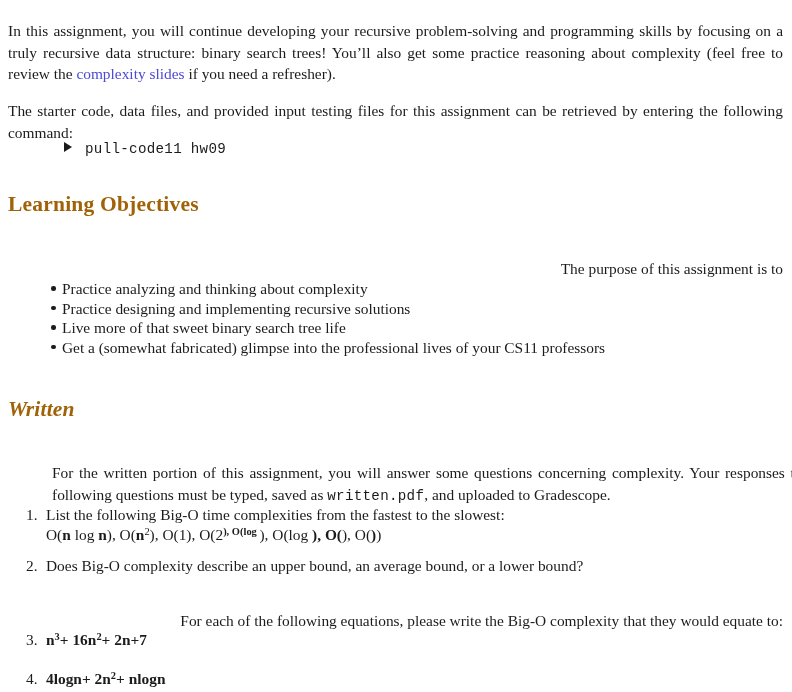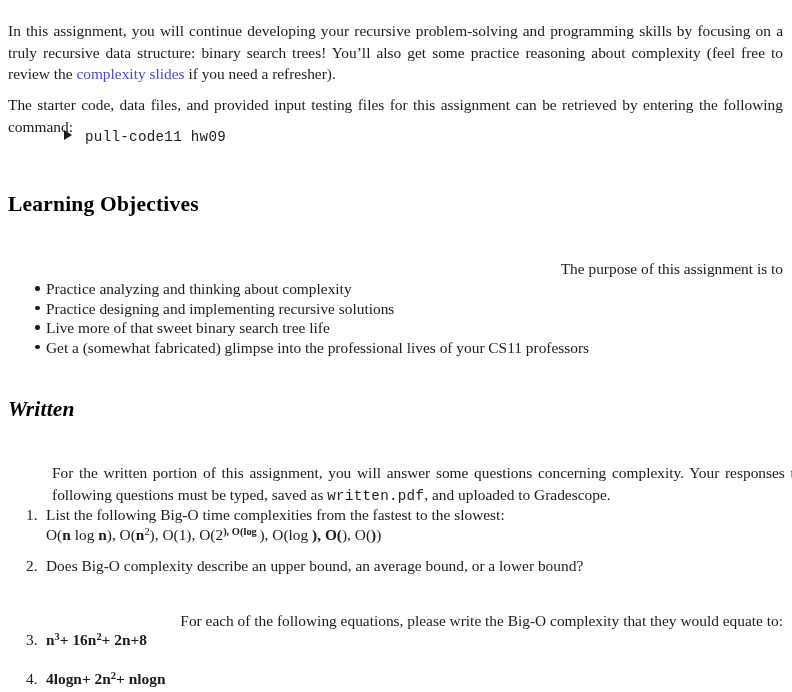--- a/index.html
+++ b/index.html
@@ -28,50 +28,50 @@
     width: 775px;
     font-size: 15.4px;
     line-height: 21.5px;
     text-align: justify;
     text-justify: inter-word;
     hyphens: none;
   }
   .body-text.nojust { text-align: right; }
 
   .para-intro  { top: 5px; }
-  .para-starter{ top: 79px; }
+  .para-starter{ top: 85px; }
   .para-purpose{ top: 243px; }
   .para-written{ top: 447px; margin-left: 44px; }
   .para-foreach{ top: 595px; }
 
   a.link {
     color: #4a4ad6;
     text-decoration: none;
   }
 
   h2.heading {
     position: absolute;
     left: 8px;
     margin: 0;
     padding: 0;
     font-family: "Liberation Serif", "DejaVu Serif", serif;
     font-weight: bold;
     font-size: 21.5px;
     line-height: 24px;
     letter-spacing: 0.2px;
-    color: #000000;
+    color: #a16207;
   }
   .head-learning { top: 192px; }
   .head-written  { top: 397px; font-style: italic; }
 
   
   .cmd-line {
     position: absolute;
     left: 30px;
-    top: 126px;
+    top: 138px;
     font-size: 15.4px;
     line-height: 20px;
     white-space: nowrap;
     padding-left: 34px;
   }
   .cmd-marker {
     display: inline-block;
     width: 0;
     height: 0;
     border-left: 8px solid #1b1b1b;
@@ -82,21 +82,21 @@
   }
   .mono {
     font-family: "Liberation Mono", "DejaVu Sans Mono", monospace;
     font-size: 14.2px;
     letter-spacing: 0.3px;
   }
 
   
   ul.objectives {
     position: absolute;
-    left: 0;
+    left: 16px;
     top: 279px;
     margin: 0;
     padding: 0;
     list-style: none;
   }
   ul.objectives li {
     position: relative;
     padding-left: 46px;
     font-size: 15.4px;
     line-height: 19.6px;
@@ -183,21 +183,21 @@
       <span class="num">2.</span>
       <span>Does Big-O complexity describe an upper bound, an average bound, or a lower bound?</span>
     </li>
   </ol>
 
   <p class="body-text nojust para-foreach">For each of the following equations, please write the Big-O complexity that they would equate to:</p>
 
   <ol class="qlist qlist-bottom">
     <li>
       <span class="num">3.</span>
-      <span class="nb">n</span><sup class="nb">3</sup><span class="nb">+ 16</span><span class="nb">n</span><sup class="nb">2</sup><span class="nb">+ 2n+8</span>
+      <span class="nb">n</span><sup class="nb">3</sup><span class="nb">+ 16</span><span class="nb">n</span><sup class="nb">2</sup><span class="nb">+ 2n+7</span>
     </li>
     <li>
       <span class="num">4.</span>
       <span class="nb">4logn+ 2</span><span class="nb">n</span><sup class="nb">2</sup><span class="nb">+ nlogn</span>
     </li>
   </ol>
 
 </div>
 
 </body></html>

